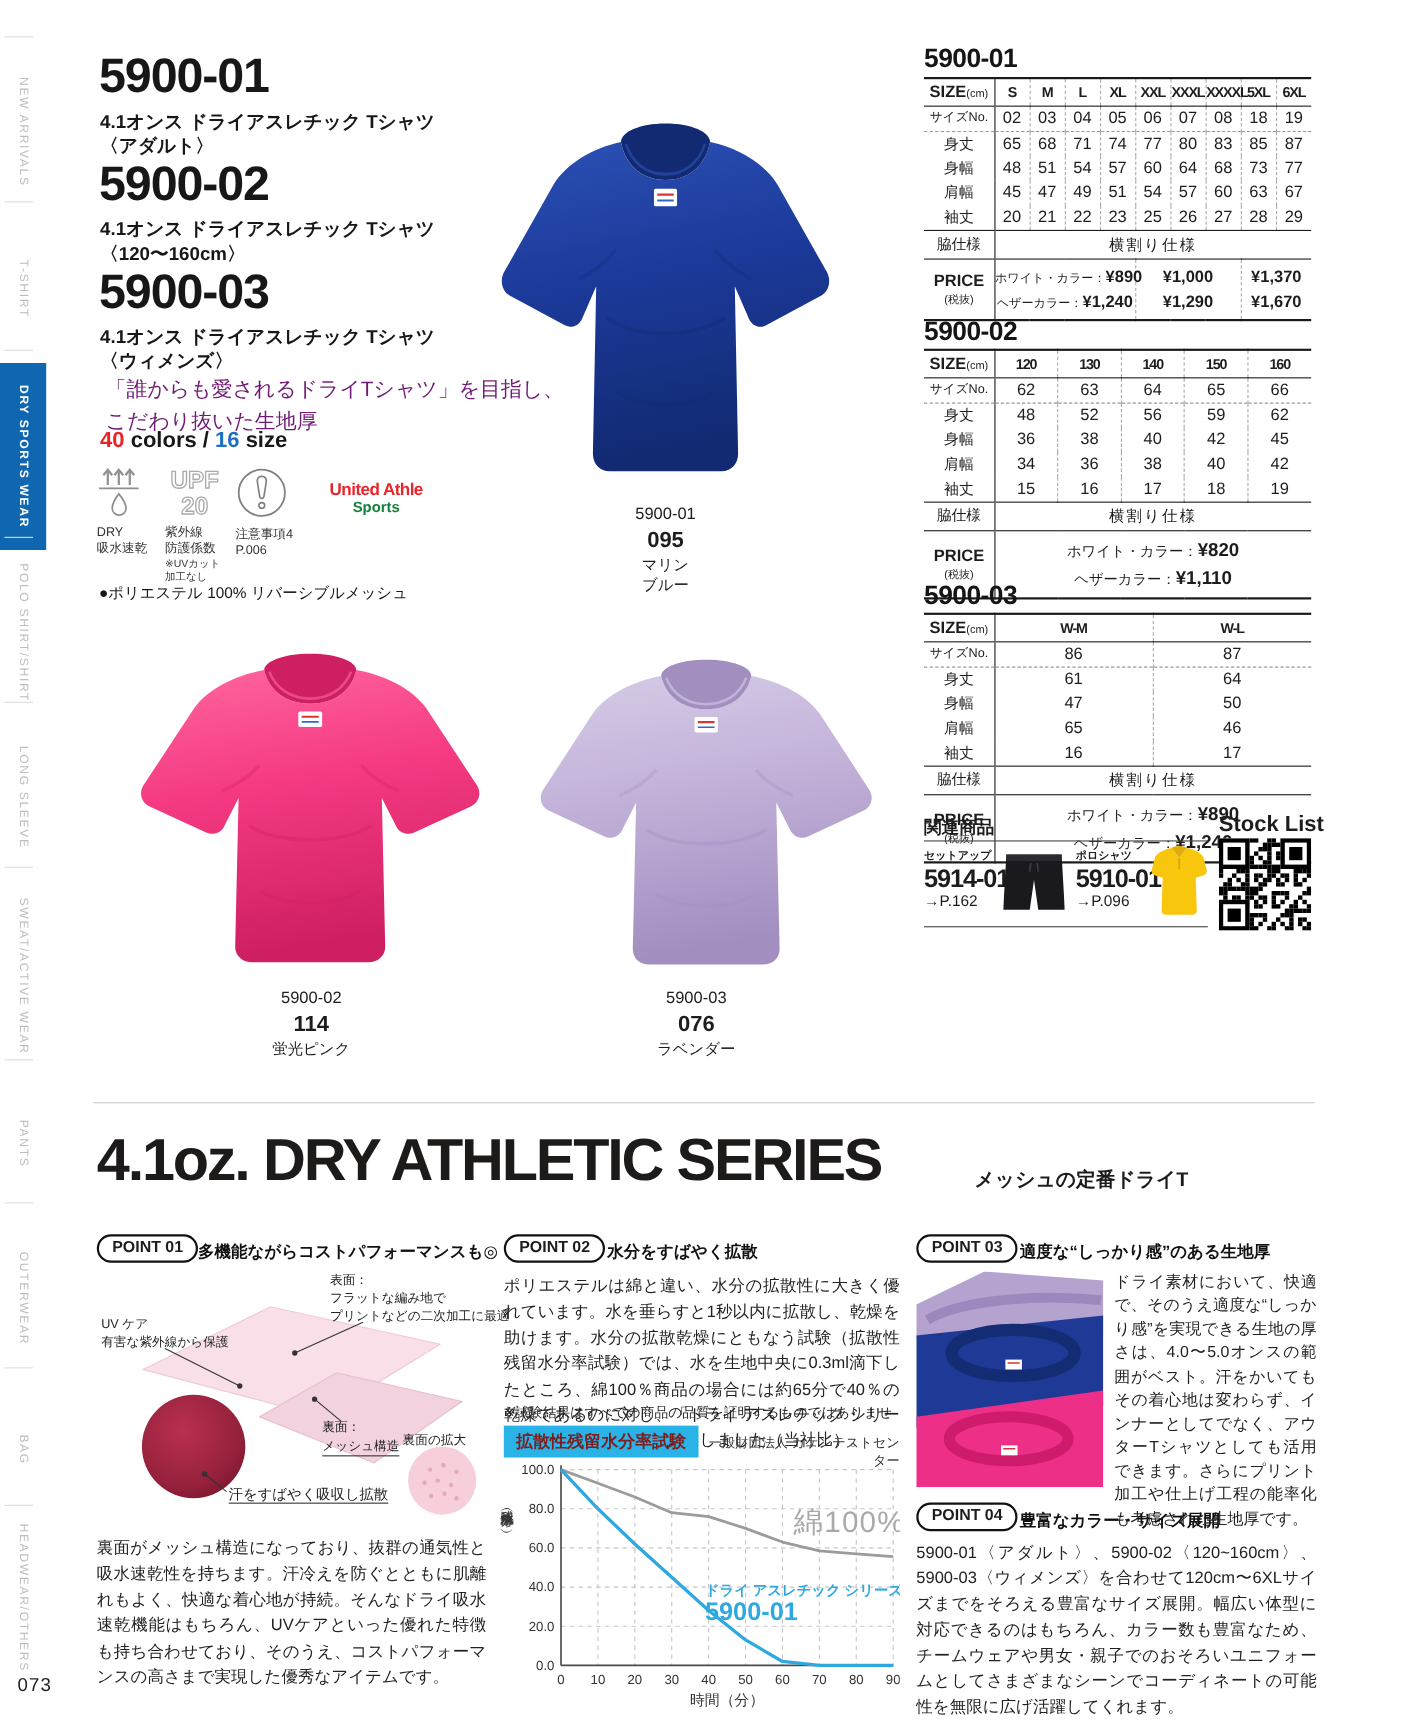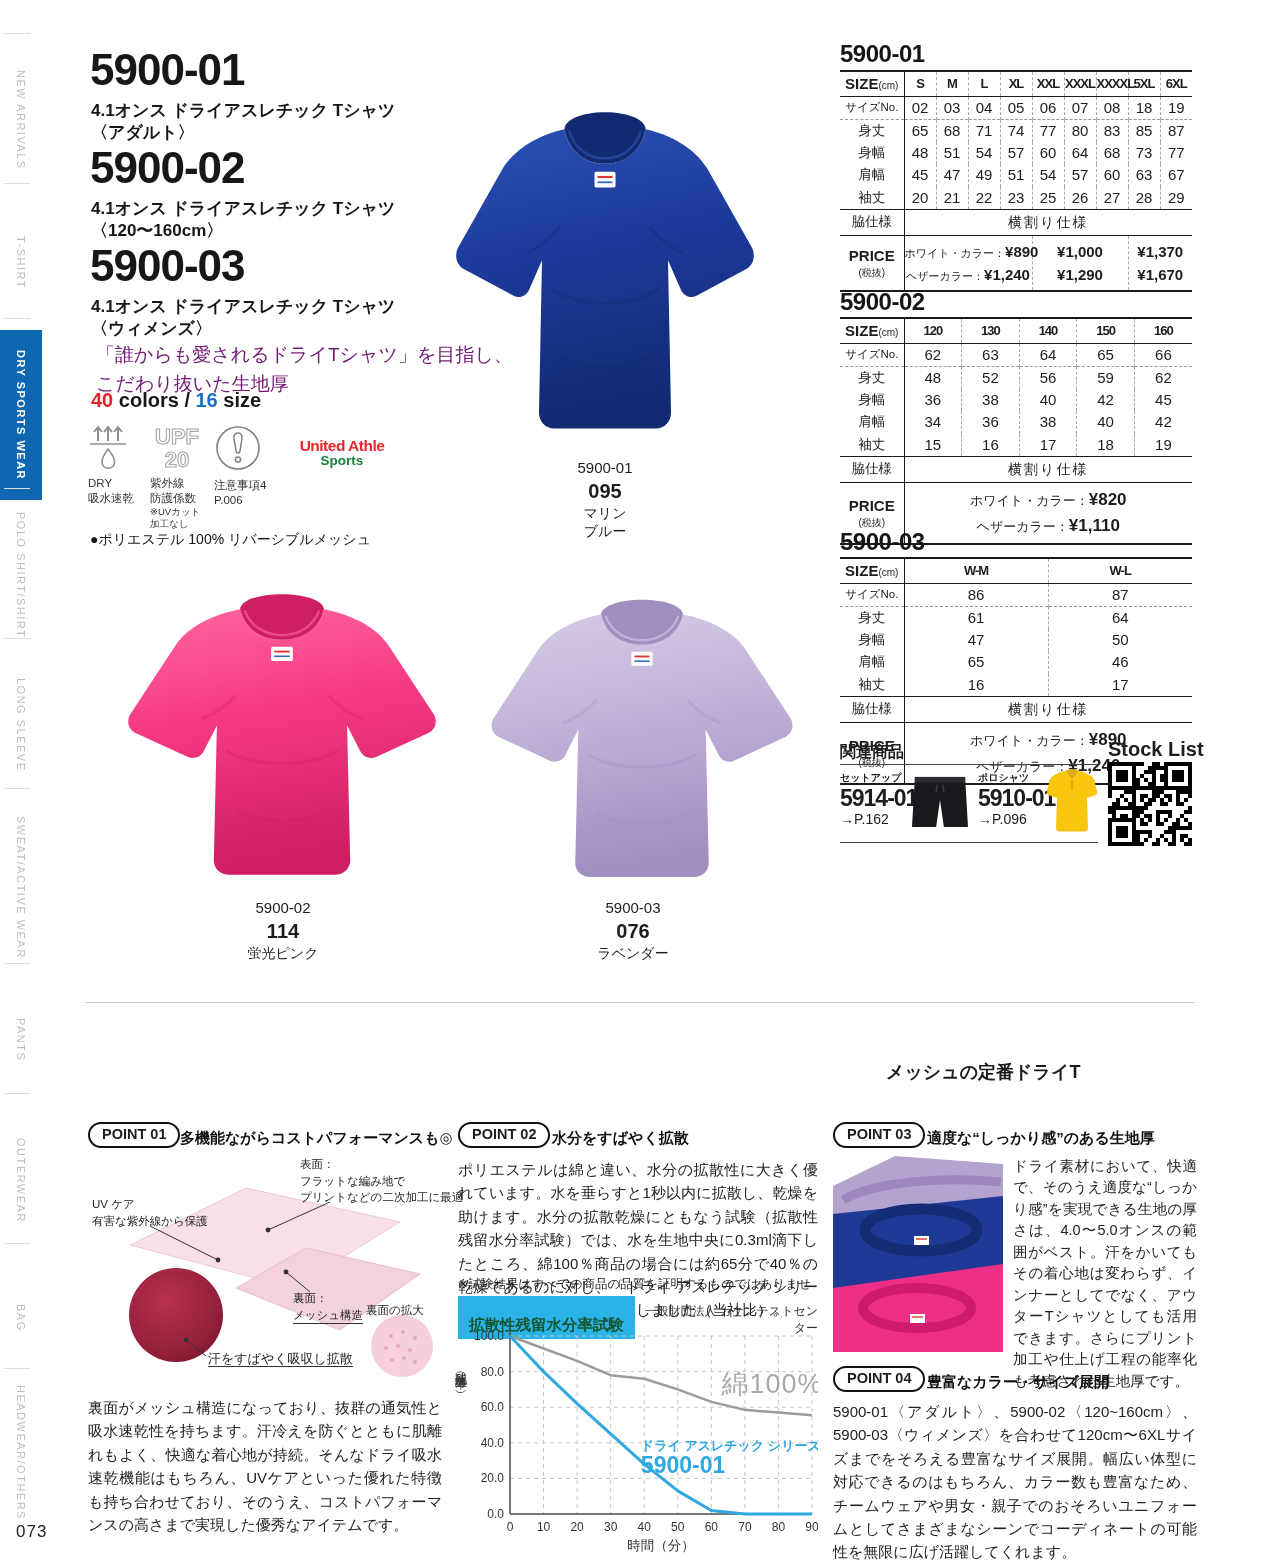--- a/index.html
+++ b/index.html
@@ -85,21 +85,21 @@
   .pt-head{font-size:15px;font-weight:bold;color:#111}
   .pt-body{font-size:15px;line-height:1.56;text-align:justify;color:#222}
   .pt-note{font-size:12.5px;color:#222}
 
   
   .d-lab{position:absolute;font-size:11.5px;line-height:1.45;color:#222;white-space:nowrap}
   .d-lab .ul{border-bottom:1px solid #333}
   .d-sweat{font-size:13px}
 
   
-  .chart-tag{position:absolute;background:#2ab3e6;color:#14532d;font-weight:bold;font-size:15.5px;padding:20px 11px 4px;line-height:1.2}
+  .chart-tag{position:absolute;background:#2ab3e6;color:#7f1d1d;font-weight:bold;font-size:15.5px;padding:6px 11px 4px;line-height:1.2}
   .chart-src{position:absolute;font-size:12px;color:#333}
   .ylab{position:absolute;writing-mode:vertical-rl;font-size:12.5px;color:#333;letter-spacing:1px}
   .grid{stroke:#c6c6c6;stroke-width:1;stroke-dasharray:4 4}
   .axis{stroke:#4a4a4a;stroke-width:1.5}
   .ytick{font-size:12px;fill:#333;text-anchor:end}
   .xtick{font-size:12px;fill:#333;text-anchor:middle}
   .xlabel{font-size:13.5px;fill:#333;text-anchor:middle}
   .cotton-label{font-size:27px;letter-spacing:1px}
   .dry-label{font-size:13px;font-weight:bold}
   .dry-code{font-size:23px;font-weight:bold}
@@ -714,20 +714,21 @@
         <rect x="44" y="80" width="4" height="4" fill="#000"></rect>
         <rect x="48" y="80" width="4" height="4" fill="#000"></rect>
         <rect x="60" y="80" width="4" height="4" fill="#000"></rect>
         <rect x="64" y="80" width="4" height="4" fill="#000"></rect>
         <rect x="76" y="80" width="4" height="4" fill="#000"></rect>
         <rect x="80" y="80" width="4" height="4" fill="#000"></rect>
       </svg>
   </section>
 
   <div class="divider" style="left:85px;top:1002px;width:1110px"></div>
+  <h2 class="abs series-title" style="left:88px;top:1028px">4.1oz. DRY ATHLETIC SERIES</h2>
   <div class="abs series-sub" style="left:886px;top:1060px">メッシュの定番ドライT</div>
 
   <section>
     <span class="abs pt-badge" style="left:88px;top:1122px">POINT 01</span>
     <span class="abs pt-head" style="left:180px;top:1129px">多機能ながらコストパフォーマンスも◎</span>
 
     <div class="abs" style="left:88px;top:1150px;width:352px;height:240px">
       <svg width="352" height="240" viewBox="0 0 352 240">
         <defs>
           <radialGradient id="redg" cx="0.4" cy="0.35" r="0.8">

